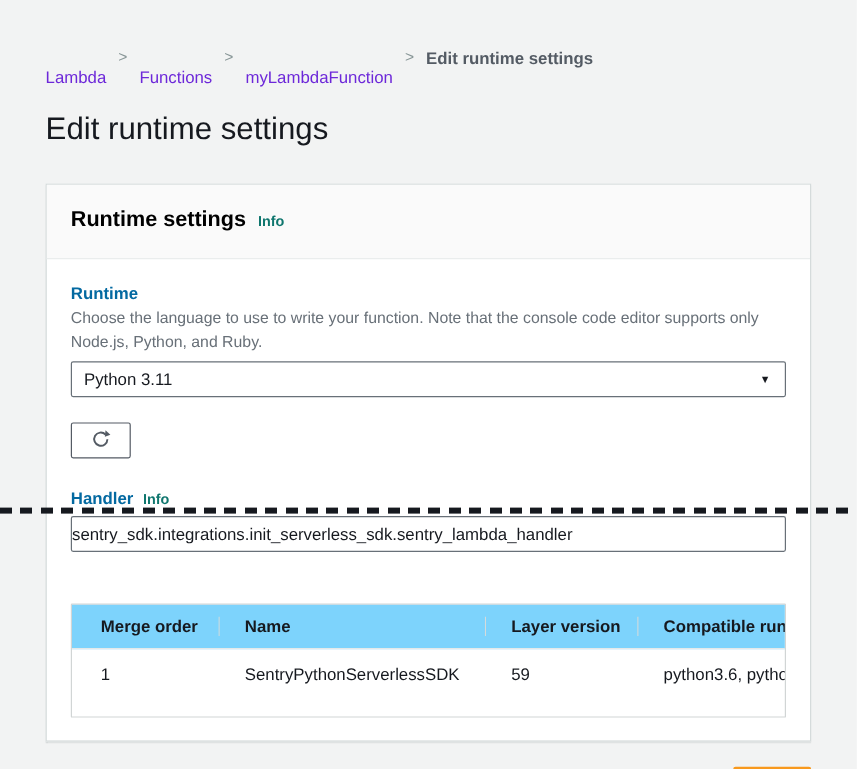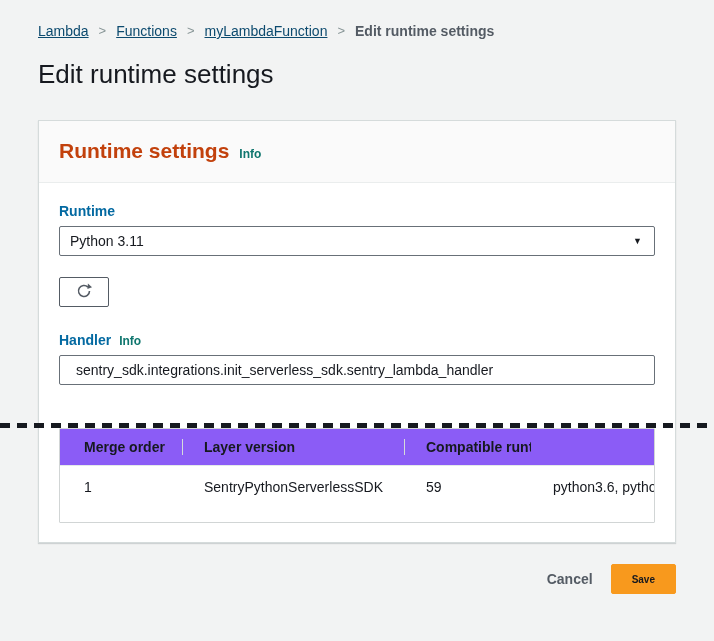--- a/index.html
+++ b/index.html
@@ -16,21 +16,21 @@
     padding:0 38px;
   }
   
   .breadcrumb {
     padding-top:23px;
     font-size:14px; line-height:16px;
     display:flex; align-items:center; gap:10px;
     white-space:nowrap;
   }
   .crumb-link {
-    color:#0c4a6e; text-decoration:underline; cursor:pointer;
+    color:#6d28d9; cursor:pointer;margin-top:33px;
   }
   .crumb-sep { color:#879596; font-size:13px; }
   .crumb-current { color:#545b64; font-weight:bold; }
   
   h1.page-title {
     margin-top:20px;
     font-size:26px; font-weight:400; line-height:30px;
     color:#16191f;
   }
   
@@ -40,21 +40,21 @@
     border:1px solid #d5dbdb;
     box-shadow:0 1px 1px 0 rgba(0,28,36,.15);
   }
   .card-header {
     background:#fafafa;
     border-bottom:1px solid #eaeded;
     padding:18px 20px;
     display:flex; align-items:baseline; gap:10px;
     height:62px;
   }
-  .card-title { font-size:21px; font-weight:bold; color:#c2410c; }
+  .card-title { font-size:18px; font-weight:bold; color:#000000; }
   .info-link {
     color:#0f766e; font-size:12px; font-weight:bold;
     text-decoration:none; cursor:pointer;
   }
   .card-body { padding:19px 20px 19px; }
   .field-label { font-size:14px; font-weight:bold; color:#0369a1; line-height:18px; }
   .field-desc {
     margin-top:2px;
     font-size:13.2px; line-height:20px; color:#687078;
     max-width:600px;
@@ -77,21 +77,21 @@
     background:#fff; color:#545b64;
     display:flex; align-items:center; justify-content:center;
     cursor:pointer;
   }
   .handler-field { margin-top:24px; }
   .label-row { display:flex; align-items:baseline; gap:8px; }
   .text-input {
     margin-top:6px;
     width:100%; height:30px;
     border:1px solid #687078; border-radius:2px;
-    padding:0 16px;
+    padding:0 0;
     font-size:14px; color:#16191f;
     font-family:"Liberation Sans", sans-serif;
     background:#fff;
   }
   
   .snip-divider {
     position:absolute;
     left:0; top:423px;
     width:714px; height:5px;
     background:repeating-linear-gradient(90deg,#16191f 0 10px,transparent 10px 17px);
@@ -100,21 +100,21 @@
   
   .layers-table {
     margin-top:43px;
     border:1px solid #d1d5d5;
     border-radius:1px;
     background:#fff;
   }
   .lt-header {
     display:grid;
     grid-template-columns:122px 222px 127px minmax(0,1fr);
-    background:#8b5cf6;
+    background:#7dd3fc;
     border-bottom:1px solid #e4e9e9;
     height:37px; align-items:center;
     font-size:14px; font-weight:bold; color:#16191f;
   }
   .lt-header .cell, .lt-row .cell {
     padding-left:22px;
     white-space:nowrap; overflow:hidden;
     position:relative;
   }
   .lt-header .cell:first-child, .lt-row .cell:first-child { padding-left:24px; }
@@ -172,20 +172,21 @@
 
   <section class="card">
     <div class="card-header">
       <span class="card-title">Runtime settings</span>
       <a class="info-link">Info</a>
     </div>
     <div class="card-body">
 
       <div>
         <div class="field-label">Runtime</div>
+        <div class="field-desc">Choose the language to use to write your function. Note that the console code editor supports only Node.js, Python, and Ruby.</div>
         <div class="select-box">
           <span>Python 3.11</span>
           <span class="select-caret">▼</span>
         </div>
       </div>
 
       <button class="refresh-btn">
         <span>
           <svg width="18" height="18" viewBox="0 0 18 18">
             <path d="M14.5 9 A5.5 5.5 0 1 1 12.9 5.1" fill="none" stroke="currentColor" stroke-width="1.6"></path>
@@ -198,20 +199,21 @@
         <div class="label-row">
           <span class="field-label">Handler</span>
           <a class="info-link">Info</a>
         </div>
         <input class="text-input" type="text" value="sentry_sdk.integrations.init_serverless_sdk.sentry_lambda_handler" style="">
       </div>
 
       <div class="layers-table">
         <div class="lt-header">
           <div class="cell">Merge order</div>
+          <div class="cell">Name</div>
           <div class="cell">Layer version</div>
           <div class="cell">Compatible runtimes</div>
         </div>
         <div class="lt-row">
           <div class="cell">1</div>
           <div class="cell">SentryPythonServerlessSDK</div>
           <div class="cell">59</div>
           <div class="cell">python3.6, python3.7</div>
         </div>
       </div>

